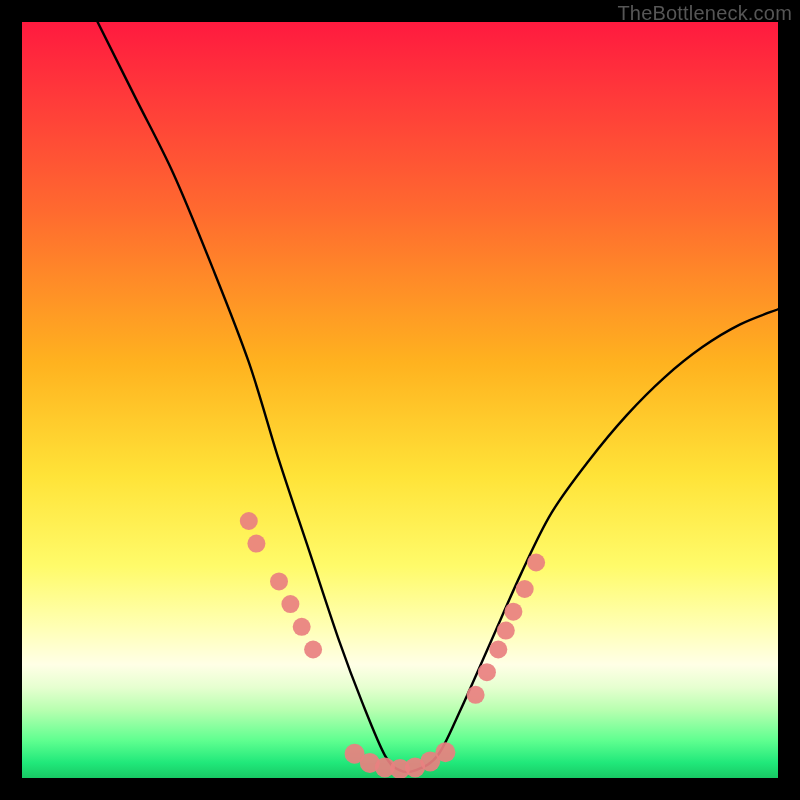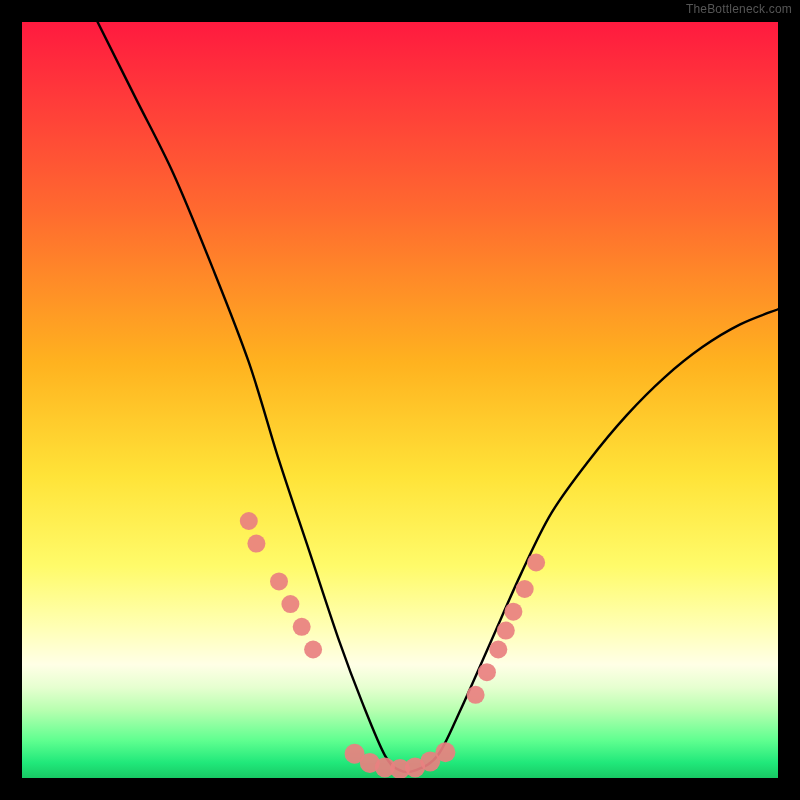--- a/index.html
+++ b/index.html
@@ -30,21 +30,21 @@
       #b8ffb0 91%,
       #60ff90 95%,
       #20e87a 98%,
       #18c864 100%);
   }
   .watermark {
     position: absolute;
     top: 2px;
     right: 8px;
     color: #565656;
-    font-size: 12px;
+    font-size: 20px;
     font-weight: 500;
     letter-spacing: 0.2px;
     z-index: 10;
   }
   svg.curve {
     position: absolute;
     left: 0;
     top: 0;
     width: 756px;
     height: 756px;

